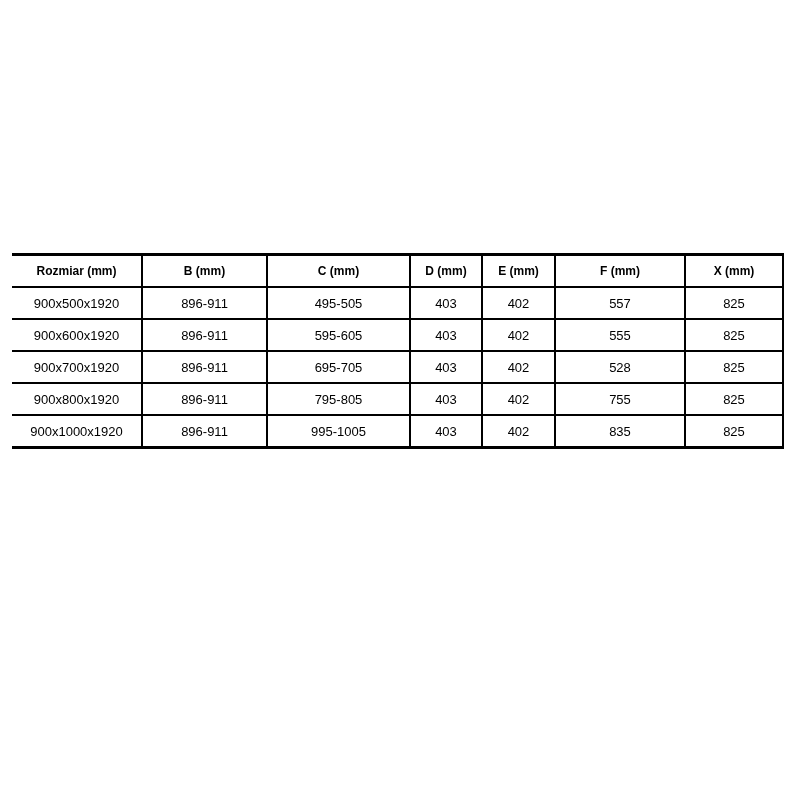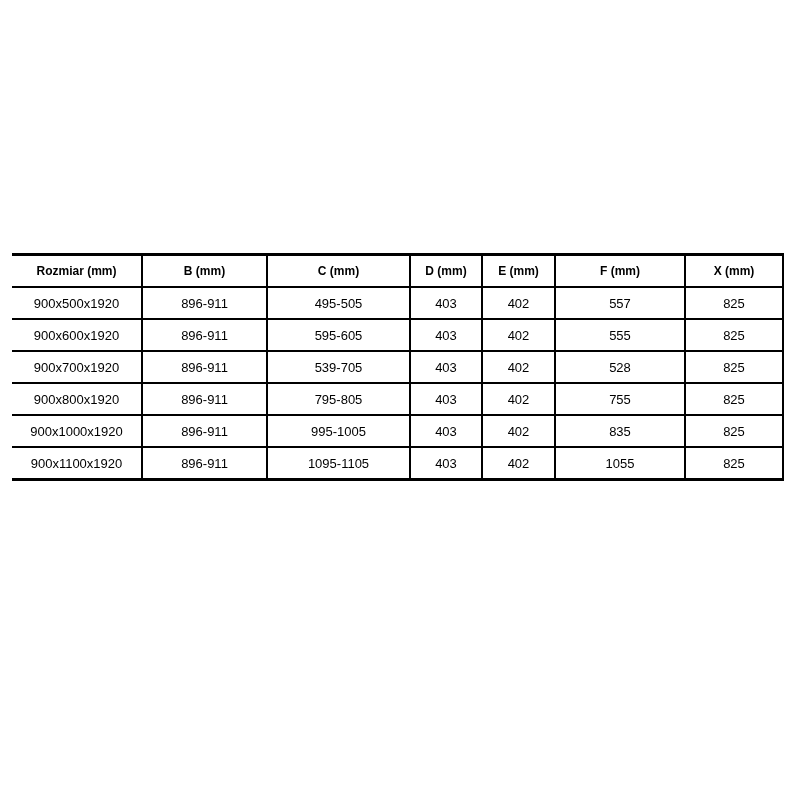--- a/index.html
+++ b/index.html
@@ -97,21 +97,21 @@
         <td>896-911</td>
         <td>595-605</td>
         <td>403</td>
         <td>402</td>
         <td>555</td>
         <td>825</td>
       </tr>
       <tr>
         <td>900x700x1920</td>
         <td>896-911</td>
-        <td>539-705</td>
+        <td>695-705</td>
         <td>403</td>
         <td>402</td>
         <td>528</td>
         <td>825</td>
       </tr>
       <tr>
         <td>900x800x1920</td>
         <td>896-911</td>
         <td>795-805</td>
         <td>403</td>
@@ -121,24 +121,15 @@
       </tr>
       <tr>
         <td>900x1000x1920</td>
         <td>896-911</td>
         <td>995-1005</td>
         <td>403</td>
         <td>402</td>
         <td>835</td>
         <td>825</td>
       </tr>
-      <tr>
-        <td>900x1100x1920</td>
-        <td>896-911</td>
-        <td>1095-1105</td>
-        <td>403</td>
-        <td>402</td>
-        <td>1055</td>
-        <td>825</td>
-      </tr>
     </tbody>
   </table>
 </div>
 
 </body></html>

